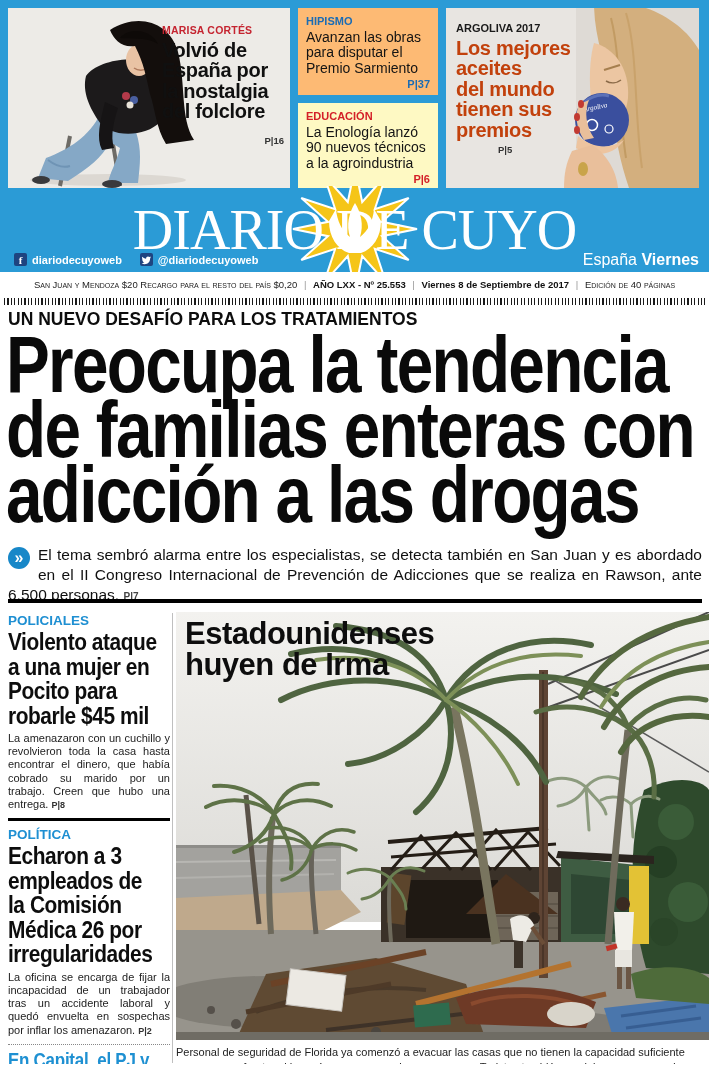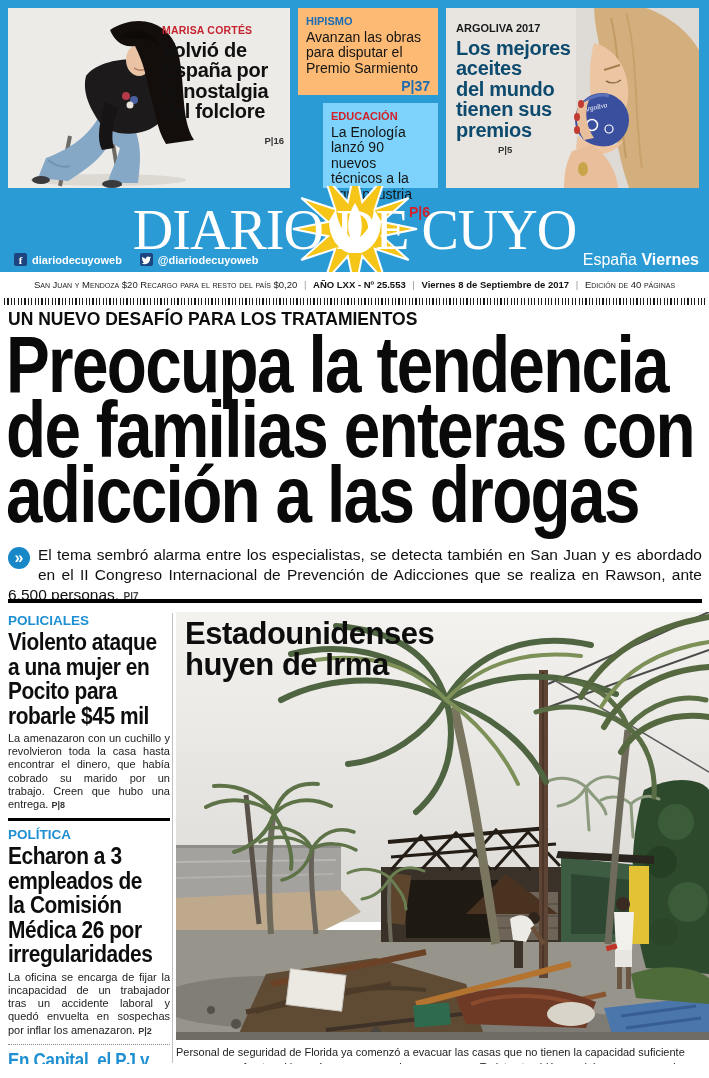--- a/index.html
+++ b/index.html
@@ -10,32 +10,32 @@
   .promo-row{position:absolute;left:8px;top:8px;display:flex;gap:8px;}
   .promo-left{position:relative;width:282px;height:180px;background:#EDEBE7;overflow:hidden;}
   .promo-left-text{position:absolute;right:6px;top:16px;width:122px;}
   .promo-label-red{color:#C52430;font-size:10.5px;font-weight:bold;letter-spacing:.2px;margin-bottom:4px;}
   .promo-hl{font-size:20px;font-weight:bold;line-height:1.02;letter-spacing:-.3px;color:#101010;}
   .pref{font-weight:bold;font-size:9.5px;color:#333;}
   .promo-left-text .pref{display:block;text-align:right;margin-top:13px;}
   .promo-mid{width:140px;display:flex;flex-direction:column;gap:8px;}
   .box{padding:7px 8px 5px 8px;box-sizing:border-box;}
   .box-yellow{background:#fdba74;height:87px;}
-  .box-orange{background:#7dd3fc;height:85px;margin-left:25px;}
+  .box-orange{background:#fef9c3;height:85px;}
   .box .lbl{font-size:11px;font-weight:bold;margin-bottom:3px;}
   .box-yellow .lbl{color:#1A6CB5;}
   .box-orange .lbl{color:#D42028;}
   .box .txt{font-size:14px;line-height:1.1;color:#141414;}
-  .box .pg{display:block;text-align:right;font-size:14px;font-weight:bold;margin-top:2px;}
+  .box .pg{display:block;text-align:right;font-size:11px;font-weight:bold;margin-top:2px;}
   .box-yellow .pg{color:#1A6CB5;}
   .box-orange .pg{color:#D42028;}
   .promo-right{position:relative;width:253px;height:180px;background:#E8E5E1;overflow:hidden;}
   .promo-right-text{position:absolute;left:10px;top:14px;width:135px;}
   .promo-label-blk{color:#1a1a1a;font-size:11px;font-weight:bold;margin-bottom:4px;}
-  .promo-right .promo-hl{font-size:20px;color:#0c4a6e;}
+  .promo-right .promo-hl{font-size:20px;color:#c2410c;}
   .promo-right .pref{display:block;margin-left:42px;margin-top:4px;}
   .sun{position:absolute;left:281px;top:186px;z-index:1;}
   .mast-title{position:absolute;left:0;top:192px;width:709px;text-align:center;z-index:2;
       font-family:"Liberation Serif",serif;font-weight:normal;color:#fff;font-size:56px;
       line-height:76px;white-space:nowrap;letter-spacing:-1px;}
   .social{position:absolute;left:14px;top:253px;z-index:3;display:flex;gap:18px;align-items:center;}
   .soc-item{display:flex;gap:5px;align-items:center;color:#fff;font-size:11px;font-weight:bold;}
   .soc-ic{width:13px;height:13px;background:#1E4480;border-radius:2px;display:flex;
       align-items:center;justify-content:center;color:#fff;
       font-family:"Liberation Serif",serif;font-size:11px;font-weight:bold;}

